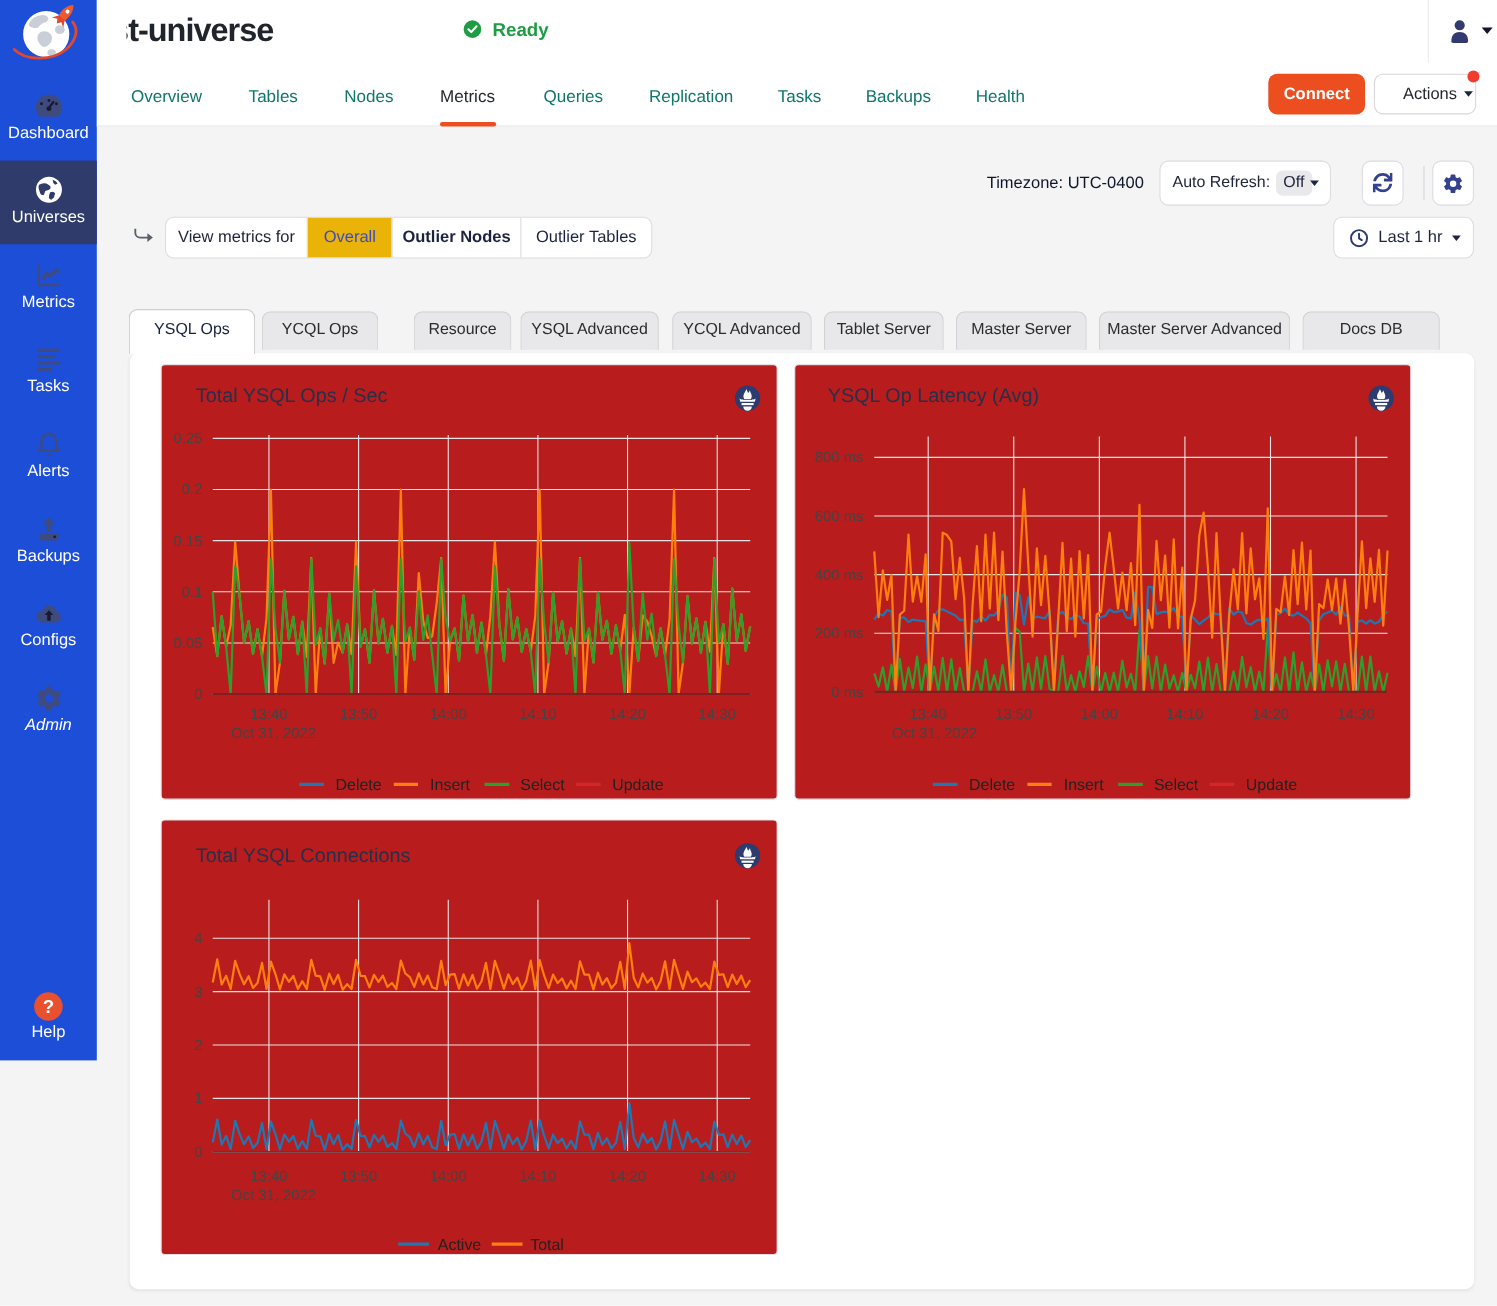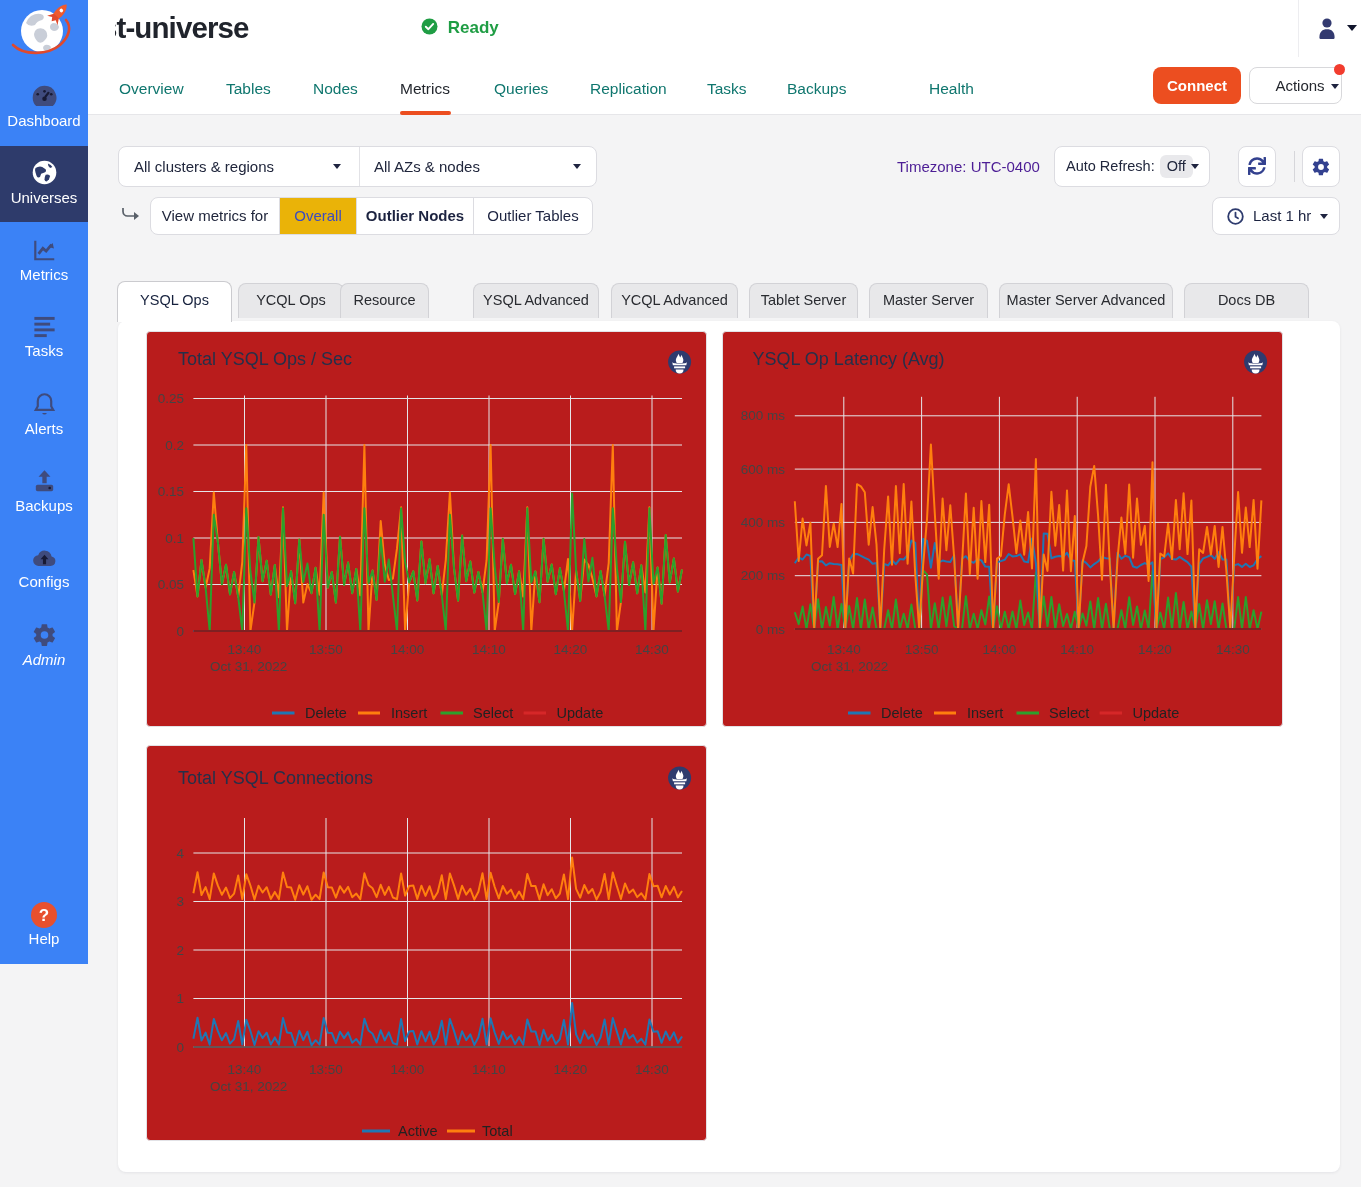--- a/index.html
+++ b/index.html
@@ -1,20 +1,20 @@
 <!DOCTYPE html>
 <html><head>
 <meta charset="utf-8">
 <style>
 * { margin:0; padding:0; box-sizing:border-box; }
 html,body { width:1361px; height:1187px; overflow:hidden; }
 body { font-family:"Liberation Sans", sans-serif; background:#f4f4f5; }
 #app { position:relative; width:1361px; height:1187px; }
 
-#sb { position:absolute; left:0; top:0; width:88px; height:964px; background:#3b82f6; }
+#sb { position:absolute; left:0; top:0; width:88px; height:964px; background:#1d4ed8; }
 .si { position:absolute; width:88px; text-align:center; color:#fff; font-size:15px; }
 .si .lbl { display:block; margin-top:3px; }
 .si svg { display:block; margin:0 auto; }
 #sb .active-bg { position:absolute; left:0; top:146px; width:88px; height:76px; background:#2e3b6b; }
 
 #hd { position:absolute; left:88px; top:0; width:1273px; height:115px; background:#fff; border-bottom:1px solid #e6e6e9; }
 #title { position:absolute; left:115px; top:11px; width:430px; height:40px; overflow:hidden; white-space:nowrap; }
 #title span { display:inline-block; margin-left:-14px; font-size:29.5px; font-weight:700; color:#20242c; letter-spacing:-0.9px; }
 #ready { position:absolute; left:421px; top:18px; color:#1f9d44; font-weight:700; font-size:17px; }
 #ready svg { vertical-align:-2px; margin-right:5px; }
@@ -26,21 +26,21 @@
 .caret { display:inline-block; width:0; height:0; border-left:4.5px solid transparent; border-right:4.5px solid transparent; border-top:5.5px solid #1f2440; vertical-align:2px; margin-left:6px; }
 #udiv { position:absolute; left:1298px; top:0; width:1px; height:57px; background:#ededf0; }
 
 .wbox { position:absolute; background:#fff; border:1px solid #dcdce1; border-radius:8px; }
 #dd { left:118px; top:146px; width:479px; height:41px; }
 #dd .t { position:absolute; top:0; line-height:39px; font-size:15px; color:#20263c; font-weight:500; }
 #dd .div { position:absolute; left:240px; top:0; width:1px; height:39px; background:#e2e2e6; }
 #dd .c1 { position:absolute; left:214px; top:17px; }
 #dd .c2 { position:absolute; left:454px; top:17px; }
 .ctri { width:0; height:0; border-left:4.5px solid transparent; border-right:4.5px solid transparent; border-top:5.5px solid #1f2440; }
-#tz { position:absolute; left:897px; top:158px; font-size:15px; color:#4c1d95; font-weight:500; }
+#tz { position:absolute; left:897px; top:158px; font-size:15px; color:#0f172a; font-weight:500; }
 #ar { left:1054px; top:146px; width:156px; height:41px; font-size:15px; color:#20263c; }
 #ar .in { position:absolute; left:11px; top:0; line-height:39px; font-size:14.5px; }
 #ar .pill { display:inline-block; background:#e9e9ec; border-radius:6px; padding:2px 7px; margin-left:5px; line-height:19px; }
 #ar .c { position:absolute; right:10px; top:17px; }
 #rf { left:1238px; top:146px; width:38px; height:41px; }
 #vline { position:absolute; left:1294px; top:151px; width:1px; height:31px; background:#d6d6da; }
 #gear { left:1302px; top:146px; width:38px; height:41px; }
 .icbtn svg { display:block; margin:10px auto 0; }
 
 #seg { left:150px; top:197px; width:443px; height:38px; display:flex; font-size:15px; color:#1c2340; }
@@ -169,38 +169,31 @@
     <span>Ready</span>
   </div>
   <span class="nav" style="left:119px;">Overview</span>
   <span class="nav" style="left:226px;">Tables</span>
   <span class="nav" style="left:313px;">Nodes</span>
   <span class="nav" style="left:400px; color:#23272e;">Metrics</span>
   <span class="nav" style="left:494px;">Queries</span>
   <span class="nav" style="left:590px;">Replication</span>
   <span class="nav" style="left:707px;">Tasks</span>
   <span class="nav" style="left:787px;">Backups</span>
-  <span class="nav" style="left:929px;">Health</span>
+  <span class="nav" style="left:887px;">Health</span>
   <div id="mline"></div>
   <div id="connect">Connect</div>
   <div id="actions">Actions<span class="caret"></span><span class="dot"></span></div>
   <div id="udiv"></div>
   <svg id="user" width="22" height="24" viewBox="0 0 22 24">
     <circle cx="11" cy="7" r="4.6" fill="#333a70"></circle>
     <path d="M3.4 21.5 C3.4 15.8 6.4 13.2 11 13.2 C15.6 13.2 18.6 15.8 18.6 21.5 C18.6 22.5 17.9 23 17 23 H5 C4.1 23 3.4 22.5 3.4 21.5 Z" fill="#333a70"></path>
   </svg>
   <div id="ucaret"></div>
 
-  <div class="wbox" id="dd">
-    <span class="t" style="left:15px;">All clusters &amp; regions</span>
-    <span class="t" style="left:255px;">All AZs &amp; nodes</span>
-    <div class="div"></div>
-    <div class="ctri c1"></div>
-    <div class="ctri c2"></div>
-  </div>
   <div id="tz">Timezone: UTC-0400</div>
   <div class="wbox" id="ar">
     <span class="in">Auto Refresh:<span class="pill">Off</span></span>
     <div class="ctri c"></div>
   </div>
   <div class="wbox icbtn" id="rf">
     <svg width="18" height="18" viewBox="0 0 512 512">
       <path fill="#33418f" d="M440.65 12.57l4 82.77A247.16 247.16 0 0 0 255.83 8C134.73 8 33.91 94.92 12.29 209.82A12 12 0 0 0 24.09 224h49.05a12 12 0 0 0 11.67-9.26 175.91 175.91 0 0 1 317-56.94l-101.46-4.86a12 12 0 0 0-12.57 12v47.41a12 12 0 0 0 12 12H500a12 12 0 0 0 12-12V12a12 12 0 0 0-12-12h-47.37a12 12 0 0 0-11.98 12.57zM255.83 432a175.61 175.61 0 0 1-146-77.8l101.8 4.87a12 12 0 0 0 12.57-12v-47.4a12 12 0 0 0-12-12H12a12 12 0 0 0-12 12V500a12 12 0 0 0 12 12h47.35a12 12 0 0 0 12-12.6l-4-82.57A247.17 247.17 0 0 0 256.17 504c121.11 0 221.93-86.92 243.55-201.82a12 12 0 0 0-11.8-14.18h-49.05a12 12 0 0 0-11.67 9.26A175.86 175.86 0 0 1 255.83 432z"></path>
     </svg>
   </div>
@@ -224,21 +217,21 @@
     <svg width="17" height="17" viewBox="0 0 17 17">
       <circle cx="8.5" cy="8.5" r="7.3" fill="none" stroke="#2e3b6e" stroke-width="1.8"></circle>
       <path d="M8.5 4.6 V8.8 L11 10.2" fill="none" stroke="#2e3b6e" stroke-width="1.8" stroke-linecap="round"></path>
     </svg>
     <span class="t">Last 1 hr</span>
     <div class="ctri c"></div>
   </div>
 
   <div class="mtab" id="mtab0">YSQL Ops</div>
   <div class="mtab" style="left:238px; width:106px;">YCQL Ops</div>
-  <div class="mtab" style="left:340px; width:89px;">Resource</div>
+  <div class="mtab" style="left:376px; width:89px;">Resource</div>
   <div class="mtab" style="left:473px; width:126px;">YSQL Advanced</div>
   <div class="mtab" style="left:611px; width:127px;">YCQL Advanced</div>
   <div class="mtab" style="left:749px; width:109px;">Tablet Server</div>
   <div class="mtab" style="left:869px; width:119px;">Master Server</div>
   <div class="mtab" style="left:999px; width:174px;">Master Server Advanced</div>
   <div class="mtab" style="left:1184px; width:125px;">Docs DB</div>
   <div id="panel"></div>
   <div class="card" id="card1"><svg width="561" height="396" viewBox="0 0 561 396" font-family="Liberation Sans, sans-serif">
         <text x="31" y="33" font-size="18" fill="#25304a" font-weight="500">Total YSQL Ops / Sec</text>
         <g transform="translate(532.6,30)">

